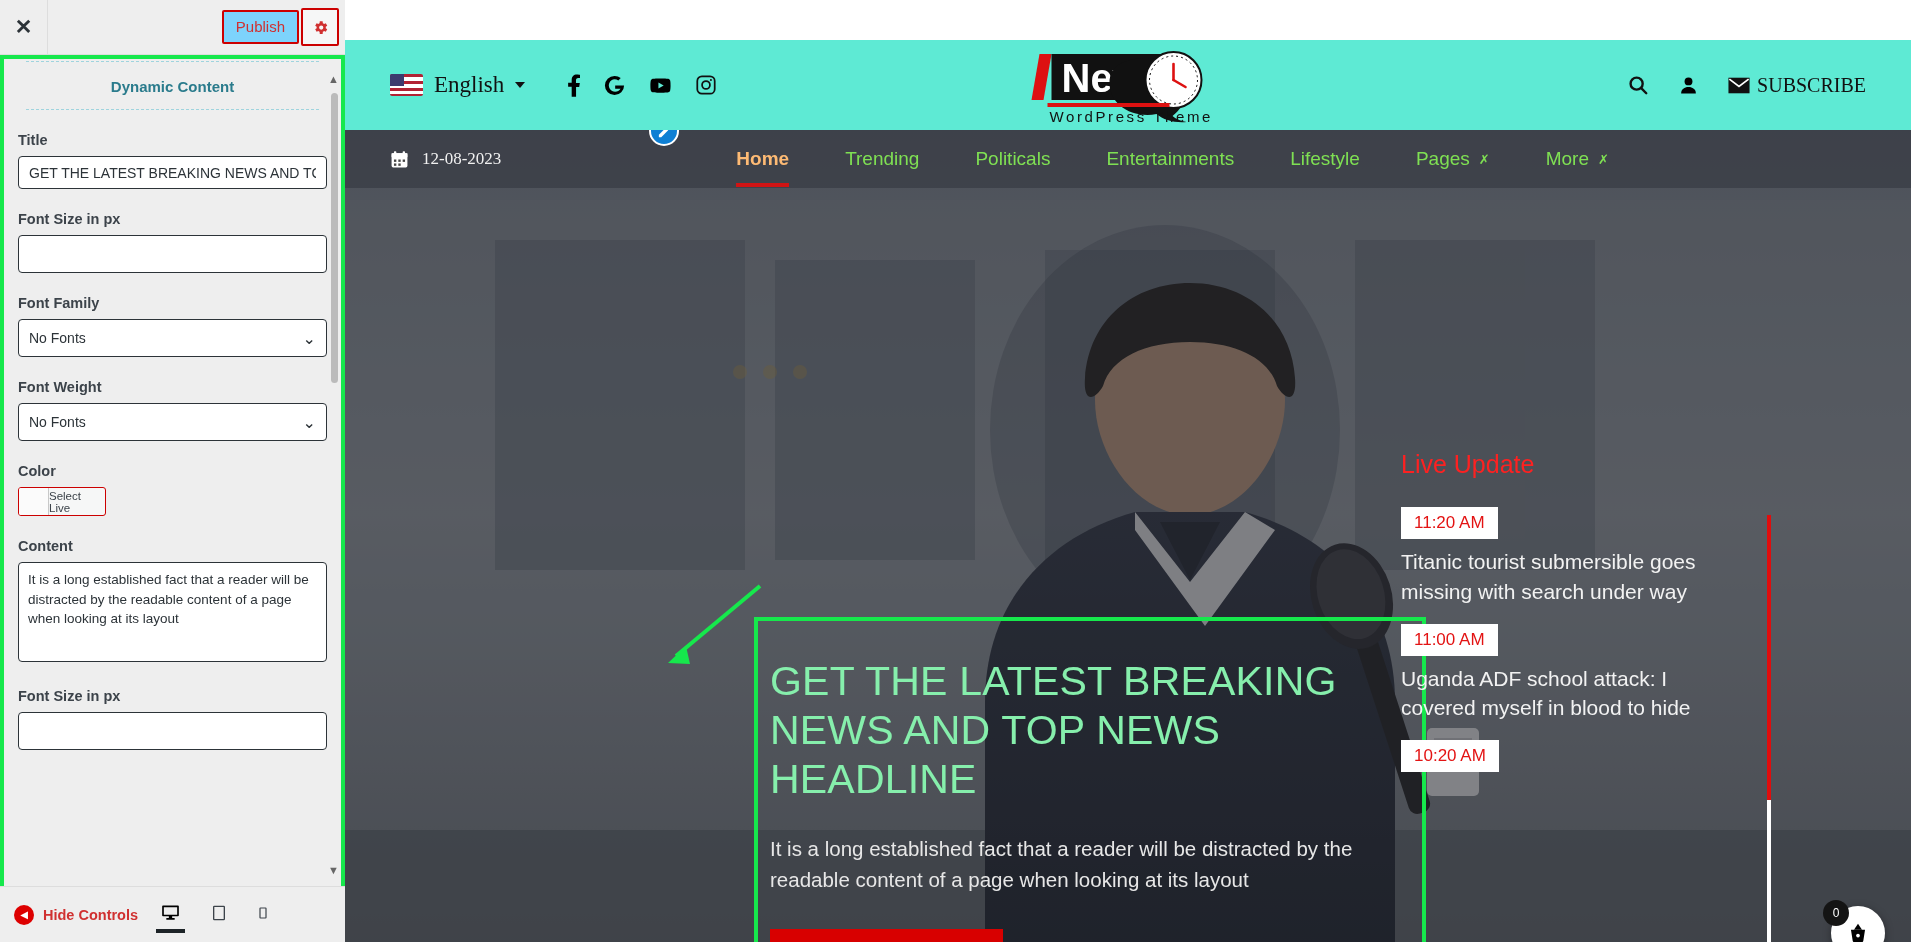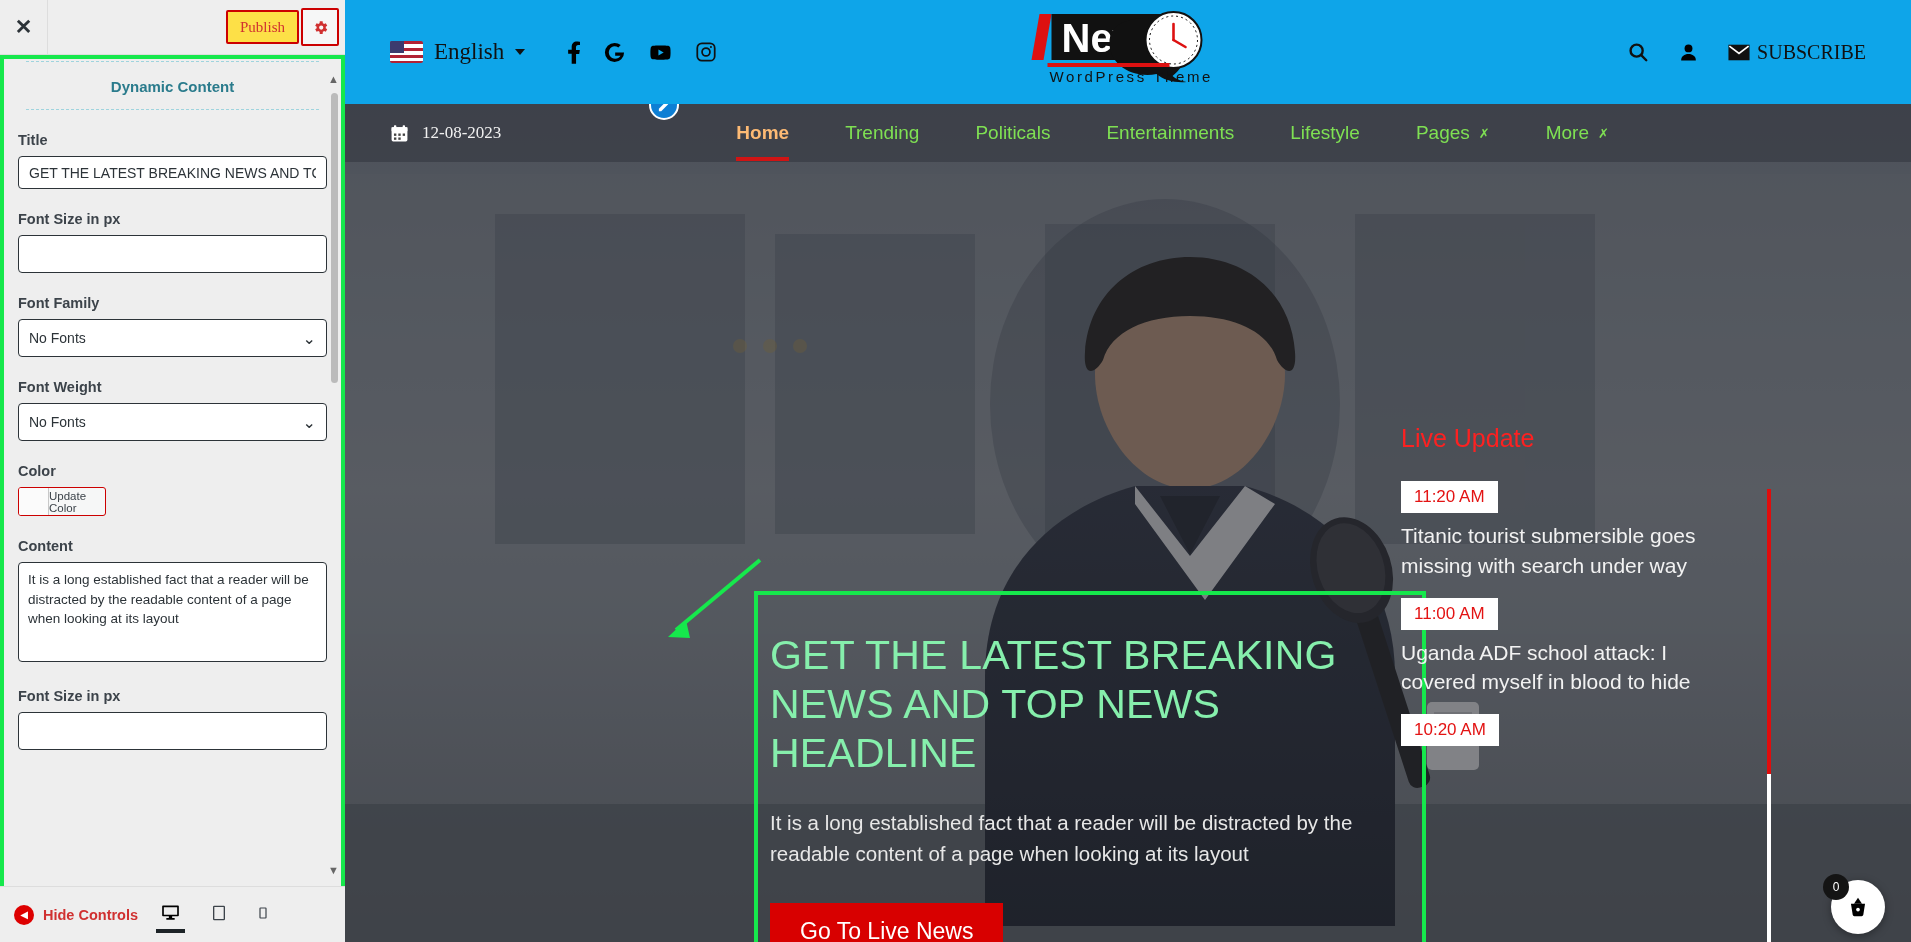--- a/index.html
+++ b/index.html
@@ -26,23 +26,23 @@
   #close-btn {
     width: 48px; height: 55px;
     display: flex; align-items: center; justify-content: center;
     border-right: 1px solid #ddd;
     font-size: 21px; color: #2c3338; cursor: pointer;
     font-weight: 600;
   }
   #topbar-spacer { flex: 1; }
   #publish-btn {
     margin-right: 2px; padding: 6px 12px;
-    border: 2px solid #c00; background: #fde047;
+    border: 2px solid #c00; background: #7dd3fc;
     color: #d03030; font-size: 15px; cursor: pointer;
-    border-radius: 2px; line-height: 1.2; font-family: Liberation Serif, serif;
+    border-radius: 2px; line-height: 1.2;
   }
   #gear-btn {
     width: 38px; height: 38px; margin-right: 6px;
     border: 2px solid #c00; background: #f6f7f7;
     display: flex; align-items: center; justify-content: center;
     cursor: pointer; border-radius: 2px;
   }
   #gear-btn svg { fill: #d03030; }
 
   #cust-body {
@@ -125,23 +125,24 @@
   }
   .dev-btn svg { display: block; }
 
   
   #preview {
     position: absolute; left: 345px; top: 0;
     width: 1566px; height: 942px; background: #fff;
     overflow: hidden;
   }
   #site-top {
-    height: 104px; background: #0ea5e9;
+    height: 90px; background: #5eead4;
     display: flex; align-items: center; padding: 0 45px;
     position: relative;
+    margin-top: 40px;
   }
   #lang-sel { display: flex; align-items: center; gap: 11px; cursor: pointer; }
   .flag {
     width: 33px; height: 22px; border-radius: 2px; overflow: hidden;
     position: relative;
     background: linear-gradient(#b22234 0 15.4%, #fff 15.4% 30.8%, #b22234 30.8% 46.2%, #fff 46.2% 61.6%, #b22234 61.6% 77%, #fff 77% 92.4%, #b22234 92.4% 100%);
   }
   .flag::before {
     content: ''; position: absolute; left: 0; top: 0;
     width: 14px; height: 12px; background: #3c3b6e;
@@ -296,21 +297,21 @@
           <div class="sel-wrap">
             <input class="sel-input" type="text" readonly="" value="No Fonts" style="">
             <span class="sel-chev">⌄</span>
           </div>
         </div>
 
         <div class="field">
           <label class="field-label">Color</label>
           <div class="color-row">
             <div class="color-swatch"></div>
-            <div class="color-label">Update Color</div>
+            <div class="color-label">Select Live</div>
           </div>
         </div>
 
         <div class="field">
           <label class="field-label">Content</label>
           <textarea class="area-input" style="">It is a long established fact that a reader will be distracted by the readable content of a page when looking at its layout</textarea>
         </div>
 
         <div class="field">
           <label class="field-label">Font Size in px</label>

